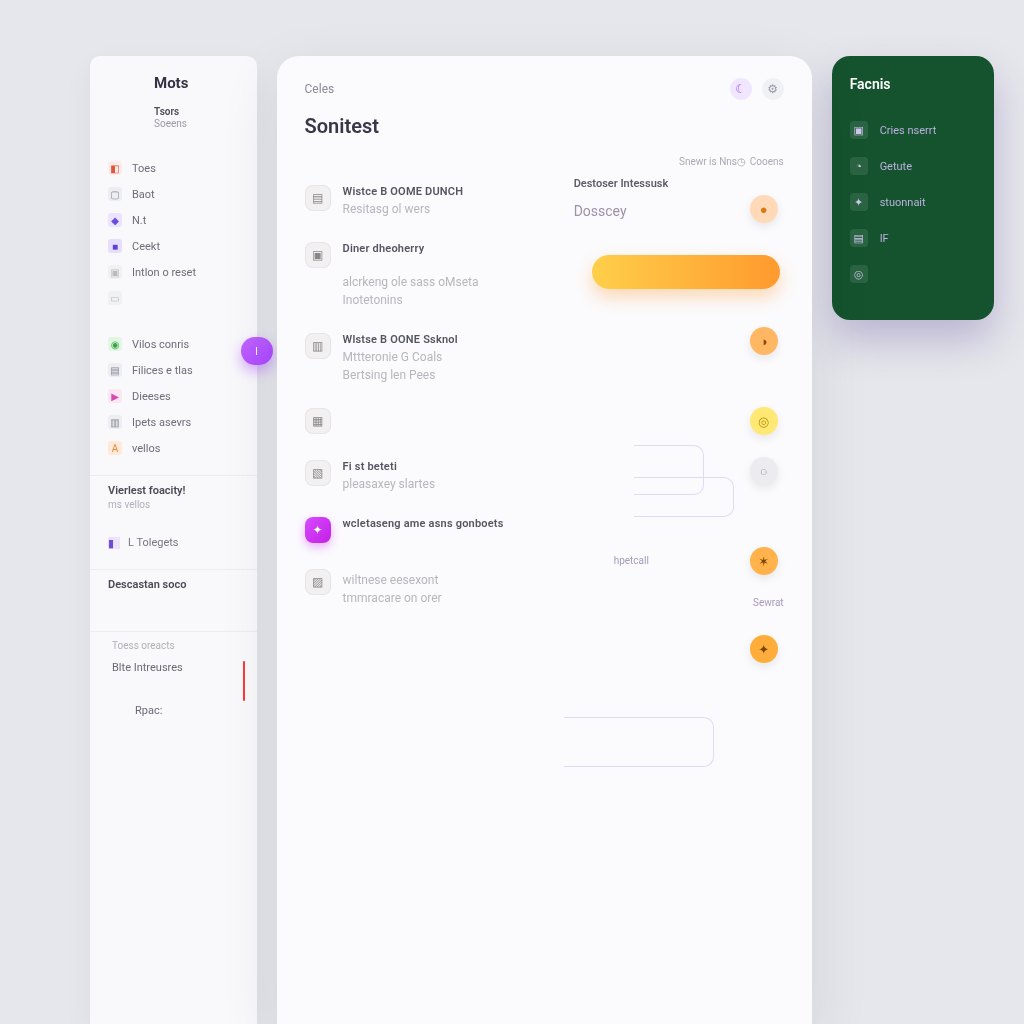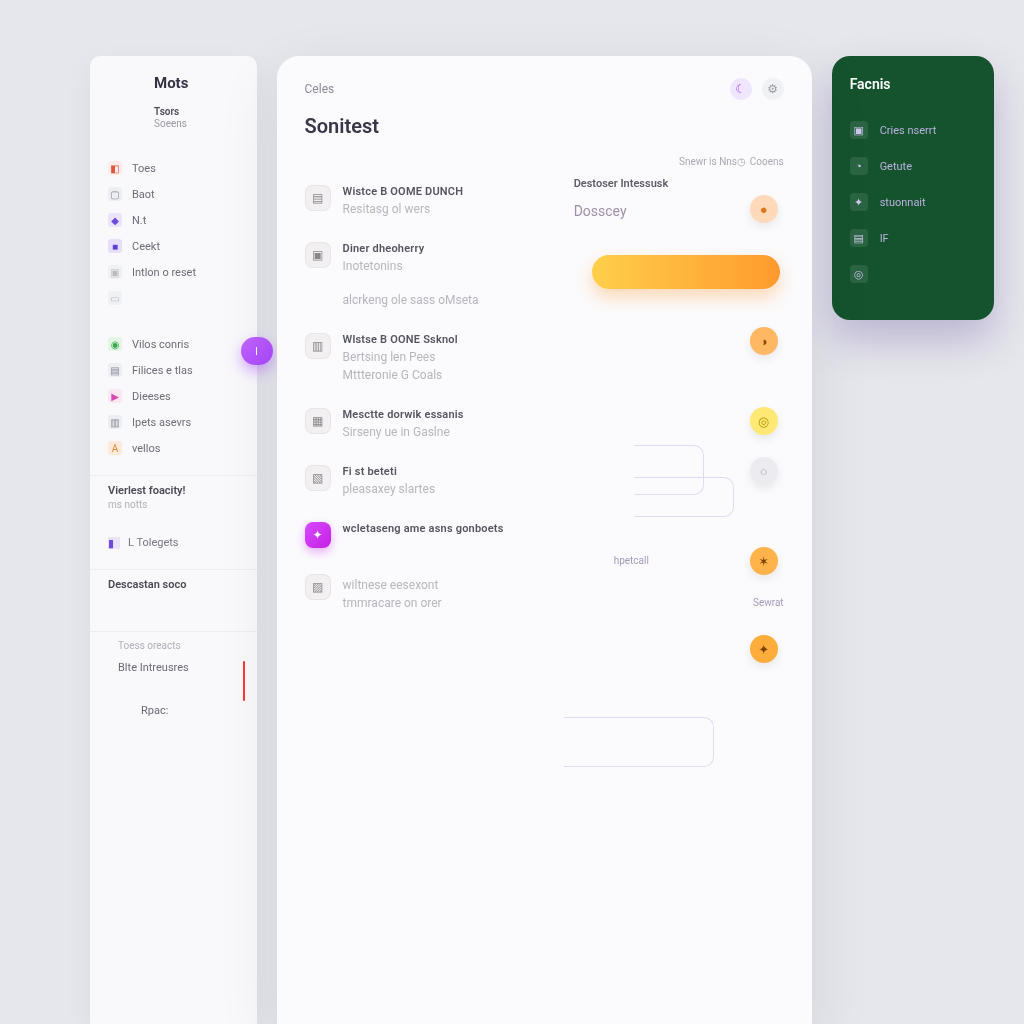--- a/index.html
+++ b/index.html
@@ -57,21 +57,21 @@
     display:flex; align-items:center; justify-content:center;
     color:#fff; font-size:11px;
   }
 
   .section-div { height:1px; background:#ececf1; margin: 14px 0 8px 0; }
   .section-label { font-size:11px; font-weight:600; color:#4a4a57; padding: 0 18px; }
   .section-sub { font-size:10px; color:#b0b0ba; padding: 2px 18px 0 18px; }
 
   .mini-row { display:flex; align-items:center; gap:8px; padding:6px 18px; font-size:11px; color:#777783; }
 
-  .tag-block { padding: 0 24px; position: relative; }
+  .tag-block { padding: 0 18px; position: relative; }
   .tag-item { font-size:11px; color:#6a6a75; padding:4px 4px; }
   .red-bar { position:absolute; right:12px; top:50%; width:2px; height:40px; background:#ff3636; transform:translateY(-50%); border-radius:2px; }
 
   
   .main {
     width: 545px;
     background: #fbfbfd;
     border-radius: 22px 22px 0 0;
     box-shadow: 0 20px 60px rgba(40,40,80,0.10);
     padding: 22px 28px 0 28px;
@@ -213,21 +213,21 @@
       <span>Ipets asevrs</span>
     </div>
     <div class="nav-item">
       <span class="dot ic-orange">A</span>
       <span>vellos</span>
     </div>
   </div>
 
   <div class="section-div"></div>
   <div class="section-label">Vierlest foacity!</div>
-  <div class="section-sub">ms notts</div>
+  <div class="section-sub">ms vellos</div>
   <div class="mini-row" style="margin-top:20px;">
     <span class="dot ic-purple" style="width:12px;height:12px;">▮</span>
     <span>L Tolegets</span>
   </div>
 
   <div class="section-div"></div>
   <div class="section-label">Descastan soco</div>
 
   <div class="section-div" style="margin-top:40px;"></div>
   <div class="tag-block">
@@ -284,40 +284,36 @@
       <div class="entry-body">
         <div class="entry-title">Wistce B OOME DUNCH</div>
         <div class="entry-line">Resitasg ol wers</div>
       </div>
     </div>
 
     <div class="entry">
       <div class="entry-ic">▣</div>
       <div class="entry-body">
         <div class="entry-title">Diner dheoherry</div>
+        <div class="entry-line" style="margin-top:20px;">alcrkeng ole sass  oMseta</div>
         <div class="entry-line">Inotetonins</div>
-        <div class="entry-line" style="margin-top:20px;">alcrkeng ole sass  oMseta</div>
       </div>
     </div>
 
     <div class="entry">
       <div class="entry-ic">▥</div>
       <div class="entry-body">
         <div class="entry-title">Wlstse B OONE Ssknol</div>
+        <div class="entry-line">Mttteronie G Coals</div>
         <div class="entry-line">Bertsing len Pees</div>
-        <div class="entry-line">Mttteronie G Coals</div>
       </div>
     </div>
 
     <div class="entry">
       <div class="entry-ic">▦</div>
-      <div class="entry-body">
-        <div class="entry-title">Mesctte dorwik essanis</div>
-        <div class="entry-line">Sirseny ue in Gaslne</div>
-      </div>
     </div>
 
     <div class="entry">
       <div class="entry-ic">▧</div>
       <div class="entry-body">
         <div class="entry-title">Fi st beteti</div>
         <div class="entry-line">pleasaxey slartes</div>
       </div>
     </div>
 

